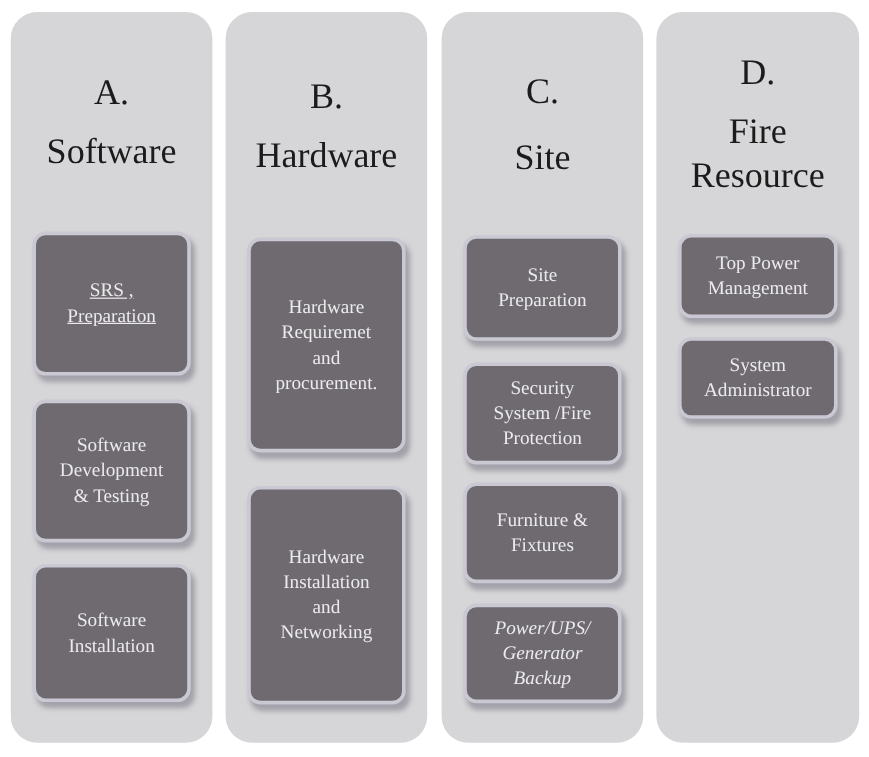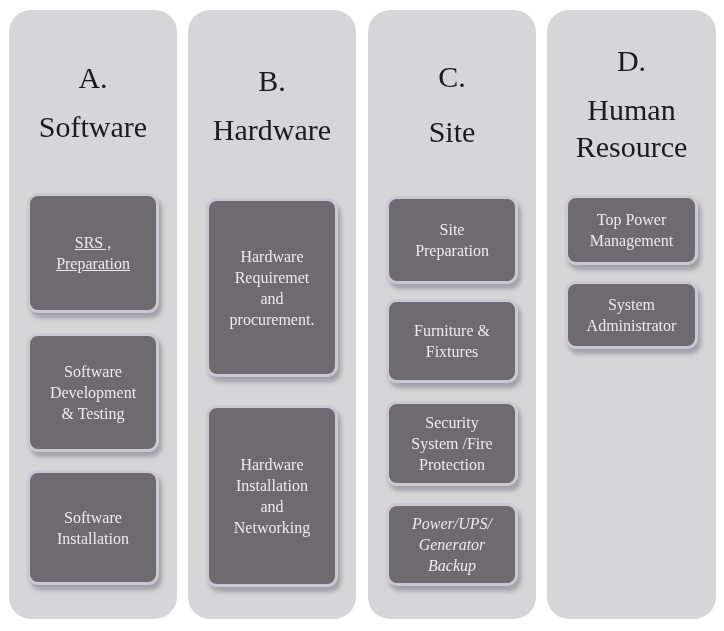--- a/index.html
+++ b/index.html
@@ -105,34 +105,34 @@
 Networking</div>
   </section>
 
   <section class="col col-c">
     <div class="col-header">
       <div class="col-letter">C.</div>
       <div class="col-name">Site</div>
     </div>
     <div class="box" style="height:88px; margin-top:0;">Site
 Preparation</div>
-    <div class="box" style="height:84px; margin-top:15px;">Furniture &amp;
-Fixtures</div>
     <div class="box" style="height:85px; margin-top:18px;">Security
 System /Fire
 Protection</div>
+    <div class="box" style="height:84px; margin-top:15px;">Furniture &amp;
+Fixtures</div>
     <div class="box" style="height:83px; margin-top:17px;font-style:italic;">Power/UPS/
 Generator
 Backup</div>
   </section>
 
   <section class="col col-d">
     <div class="col-header">
       <div class="col-letter">D.</div>
-      <div class="col-name">Human
+      <div class="col-name">Fire
 Resource</div>
     </div>
     <div class="box" style="height:70px; margin-top:0;">Top Power
 Management</div>
     <div class="box" style="height:68px; margin-top:16px;">System
 Administrator</div>
   </section>
 
 </div>
 

